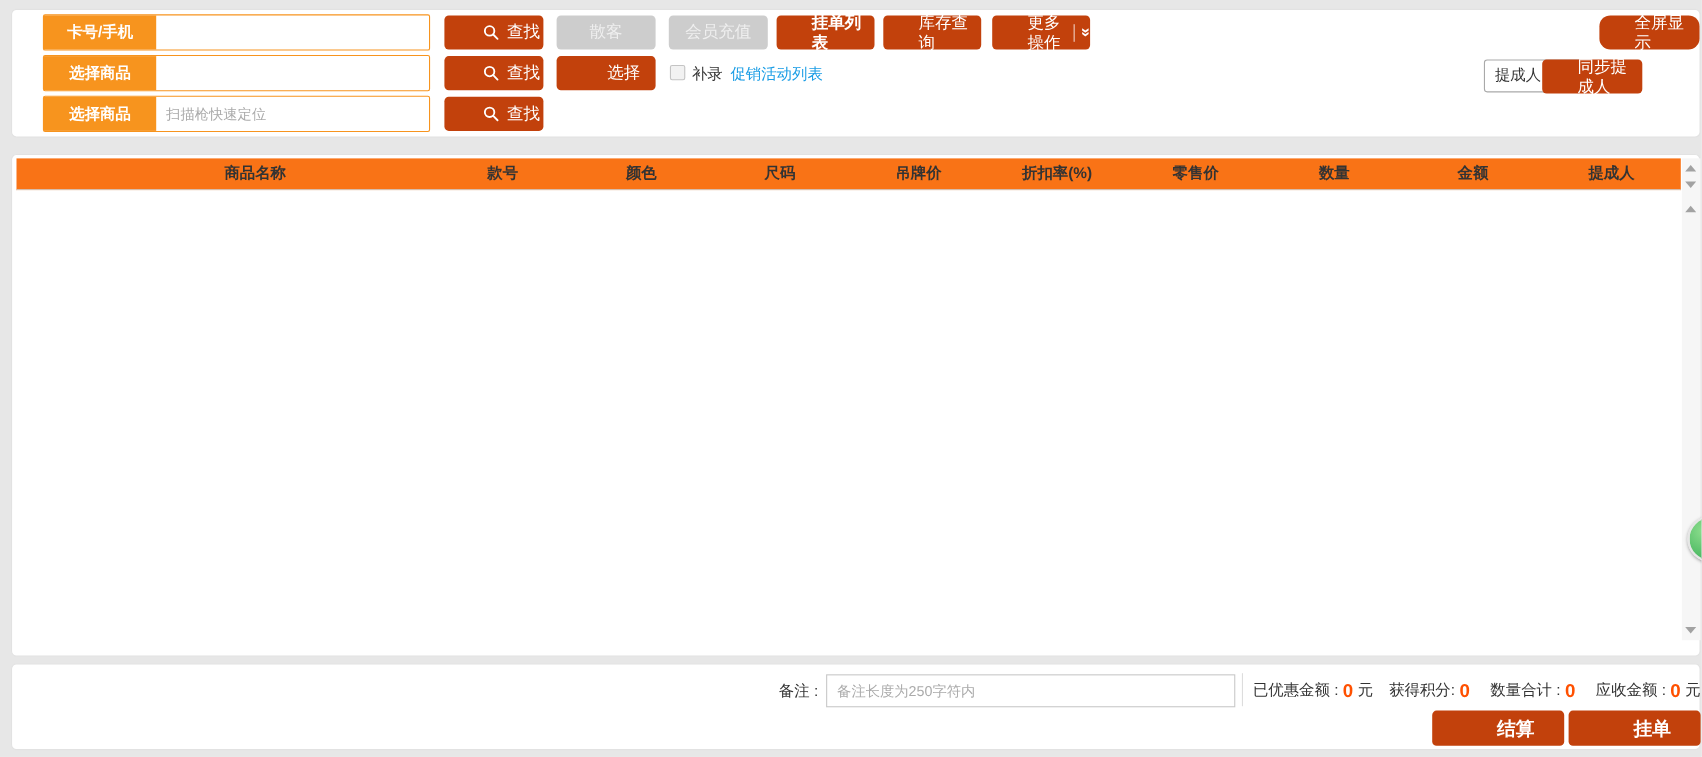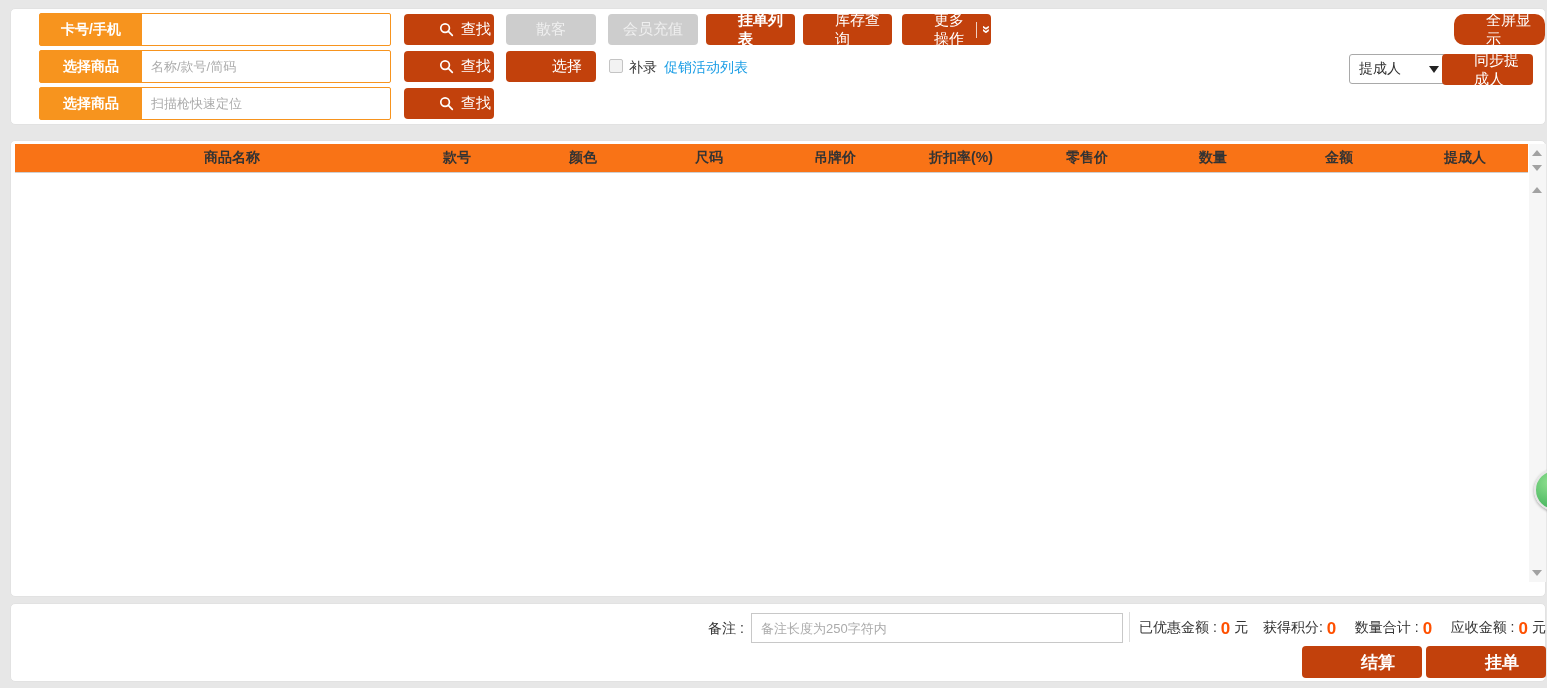--- a/index.html
+++ b/index.html
@@ -89,40 +89,39 @@
       <span>更多操作</span>
       <span class="vsep"></span>
       <span class="dbl-chevron">»</span>
     </div>
     <div class="btn btn-blue" style="left:1443px;top:5px;width:91px;height:31px;border-radius:10px;">
       <span>全屏显示</span>
     </div>
 
     <div class="fgroup" style="left:28px;top:41px;width:352px;height:33px;">
       <div class="lbl">选择商品</div>
-      <input type="text" placeholder="名称/款号/简码" style="">
     </div>
     <div class="btn btn-blue" style="left:393px;top:42px;width:90px;height:31px;">
       <svg class="search-svg" viewBox="0 0 16 16">
         <circle cx="6.5" cy="6.5" r="4.6" fill="none" stroke="#fff" stroke-width="1.8"></circle>
         <line x1="10" y1="10" x2="14.2" y2="14.2" stroke="#fff" stroke-width="1.8" stroke-linecap="round"></line>
       </svg>
       <span>查找</span>
     </div>
     <div class="btn btn-blue" style="left:495px;top:42px;width:90px;height:31px;">
       <span>选择</span>
     </div>
     <div class="checkbox" style="left:598px;top:50px;"></div>
     <div class="plain-label" style="left:618px;top:50px;text-align:right;">补录</div>
     <a class="link" style="left:653px;top:50px;">促销活动列表</a>
     <div class="selectbox" style="left:1338px;top:45px;width:100px;height:30px;">
       <span>提成人</span>
       <span class="caret-down"></span>
     </div>
-    <div class="btn btn-blue" style="left:1431px;top:45px;width:91px;height:31px;justify-content:center;">
+    <div class="btn btn-blue" style="left:1391px;top:45px;width:91px;height:31px;justify-content:center;">
       <span>同步提成人</span>
     </div>
 
     <div class="fgroup" style="left:28px;top:78px;width:352px;height:33px;">
       <div class="lbl">选择商品</div>
       <input type="text" placeholder="扫描枪快速定位" style="">
     </div>
     <div class="btn btn-blue" style="left:393px;top:79px;width:90px;height:31px;">
       <svg class="search-svg" viewBox="0 0 16 16">
         <circle cx="6.5" cy="6.5" r="4.6" fill="none" stroke="#fff" stroke-width="1.8"></circle>

